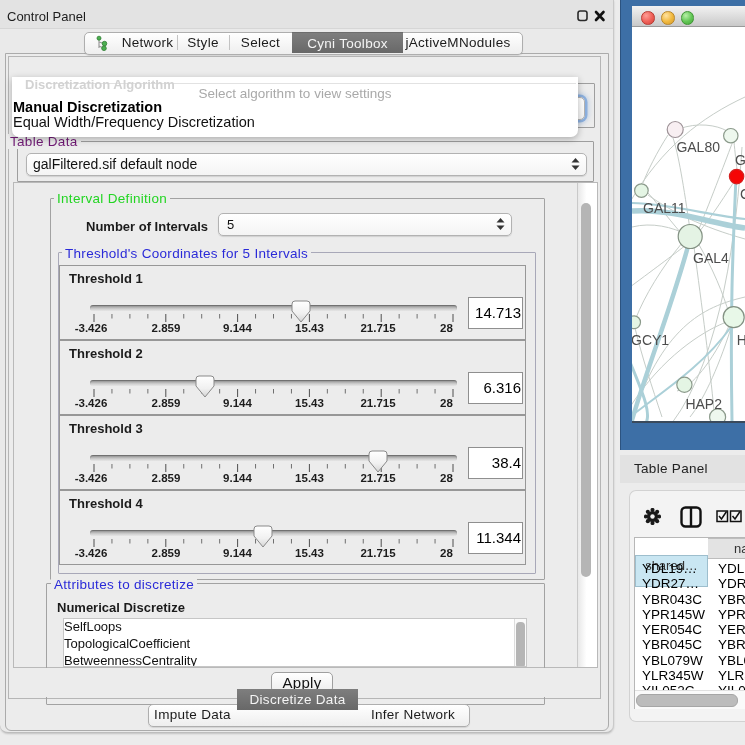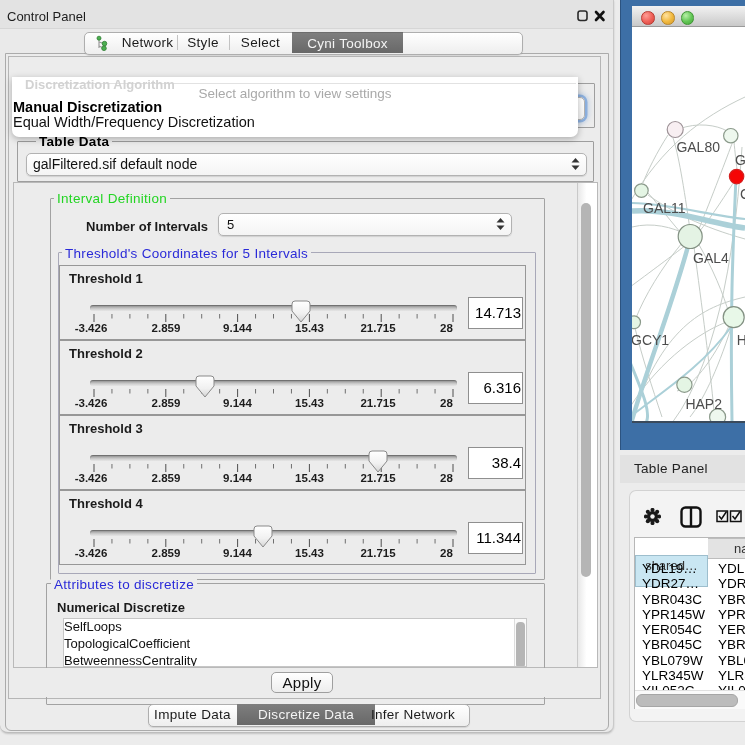--- a/index.html
+++ b/index.html
@@ -36,34 +36,35 @@
 </svg>
 
 <div class="abs" style="left:5px;top:53px;width:602px;height:676px;border:1px solid #ababab;border-radius:0 0 6px 6px;background:#ececec;"></div>
 <div class="abs" style="left:8px;top:56px;width:591px;height:641px;border:1px solid #b6b6b6;background:#ececec;"></div>
 
 <div class="tabbar" style="left:84px;top:32px;width:437px;"></div>
 <div class="tab tabdark" style="left:292px;top:32px;width:111px;border-top:1px solid #6d6d6d;box-sizing:border-box;">Cyni Toolbox</div>
 <div class="tab" style="left:84px;top:32px;width:93px;padding-left:34px;box-sizing:border-box;">Network</div>
 <div class="tab" style="left:177px;top:32px;width:52px;">Style</div>
 <div class="tab" style="left:229px;top:32px;width:63px;">Select</div>
+<div class="tab" style="left:395px;top:32px;width:126px;">jActiveMNodules</div>
 <div class="sep" style="left:177px;top:35px;"></div>
 <div class="sep" style="left:229px;top:35px;"></div>
 <svg class="abs" style="left:95px;top:35px;" width="13" height="16" viewBox="0 0 13 16">
   <path d="M4,3 V13 M4,7 L9,8.5 M4,11 L8.5,13" stroke="#9a9a9a" stroke-width="1.2" fill="none"></path>
   <circle cx="4" cy="3.2" r="2" fill="#4caf50" stroke="#2e7d32" stroke-width="0.8"></circle>
   <circle cx="9.5" cy="8.6" r="2.3" fill="#4caf50" stroke="#2e7d32" stroke-width="0.8"></circle>
   <circle cx="9" cy="13.3" r="2.3" fill="#4caf50" stroke="#2e7d32" stroke-width="0.8"></circle>
 </svg>
 
 <div class="group" style="left:17px;top:83px;width:576px;height:43px;"></div>
 <div class="combo" style="left:25px;top:97px;width:558px;height:21px;box-shadow:0 0 0 2.5px rgba(100,150,215,0.6),0 0 5px 3.5px rgba(100,150,215,0.35);"></div>
 
 <div class="group" style="left:17px;top:141px;width:575px;height:39px;"></div>
-<div class="grouptitle" style="left:36px;top:134px;font-weight:bold;color:#000000;">Table Data</div>
+<div class="grouptitle" style="left:7px;top:134px;font-weight:normal;color:#701a75;">Table Data</div>
 <div class="combo" style="left:26px;top:153px;width:559px;height:21px;"></div>
 <div class="combotext" style="left:33px;top:155.5px;font-size:14px;">galFiltered.sif default node</div>
 <svg class="arrows" style="left:571px;top:158px;" viewBox="0 0 9 12">
       <path d="M4.5,0 L8.5,4.5 H0.5 Z" fill="#333"></path>
       <path d="M4.5,12 L8.5,7.5 H0.5 Z" fill="#333"></path>
     </svg>
 
 <div class="abs" style="left:13px;top:182px;width:585px;height:486px;border:1px solid #b9b9b9;box-sizing:border-box;"></div>
 
 <div class="abs" style="left:577px;top:183px;width:20px;height:484px;background:linear-gradient(90deg,#e8e8e8,#ffffff 45%,#ffffff);border-left:1px solid #c9c9c9;box-sizing:border-box;"></div>
@@ -171,21 +172,21 @@
   <div style="position:absolute;left:0px;top:34px;font-size:13px;color:#111;">BetweennessCentrality</div>
   <div style="position:absolute;right:0;top:0;width:11px;height:49px;background:#fafafa;border-left:1px solid #ddd;"></div>
   <div style="position:absolute;right:1px;top:3px;width:9px;height:46px;background:#b5b5b5;border-radius:4px;"></div>
 </div>
 
 <div class="abs" style="left:14px;top:668px;width:583px;height:29px;background:#ececec;"></div>
 
 <div class="abs" style="left:271px;top:672px;width:62px;height:21px;background:linear-gradient(#ffffff,#ededed);border:1px solid #9f9f9f;border-radius:5px;box-sizing:border-box;text-align:center;line-height:19px;font-size:15px;letter-spacing:0.3px;color:#111;">Apply</div>
 
 <div class="tabbar" style="left:148px;top:704px;width:320px;"></div>
-<div class="tab tabdark" style="left:237px;top:704px;width:138px;box-sizing:border-box;">Discretize Data</div>
+<div class="tab tabdark" style="left:237px;top:689px;width:121px;box-sizing:border-box;">Discretize Data</div>
 <div class="tab" style="left:148px;top:704px;width:89px;">Impute Data</div>
 <div class="tab" style="left:358px;top:704px;width:110px;">Infer Network</div>
 
 <div class="abs" style="left:12px;top:77px;width:566px;height:60px;background:#fff;border-radius:0 0 7px 7px;box-shadow:0 2px 7px rgba(0,0,0,0.28);"></div>
 <div class="abs" style="left:46px;top:83px;width:530px;height:1px;background:#e2e2e2;"></div>
 <div class="abs" style="left:25px;top:77px;font-size:13px;font-weight:bold;color:#d2d2d2;">Discretization Algorithm</div>
 <div class="abs" style="left:12px;top:86px;width:566px;text-align:center;font-size:13.5px;color:#a9a9a9;">Select algorithm to view settings</div>
 <div class="abs" style="left:13px;top:99px;font-size:14.5px;font-weight:bold;color:#000;">Manual Discretization</div>
 <div class="abs" style="left:13px;top:114px;font-size:14.5px;color:#111;">Equal Width/Frequency Discretization</div>
 

